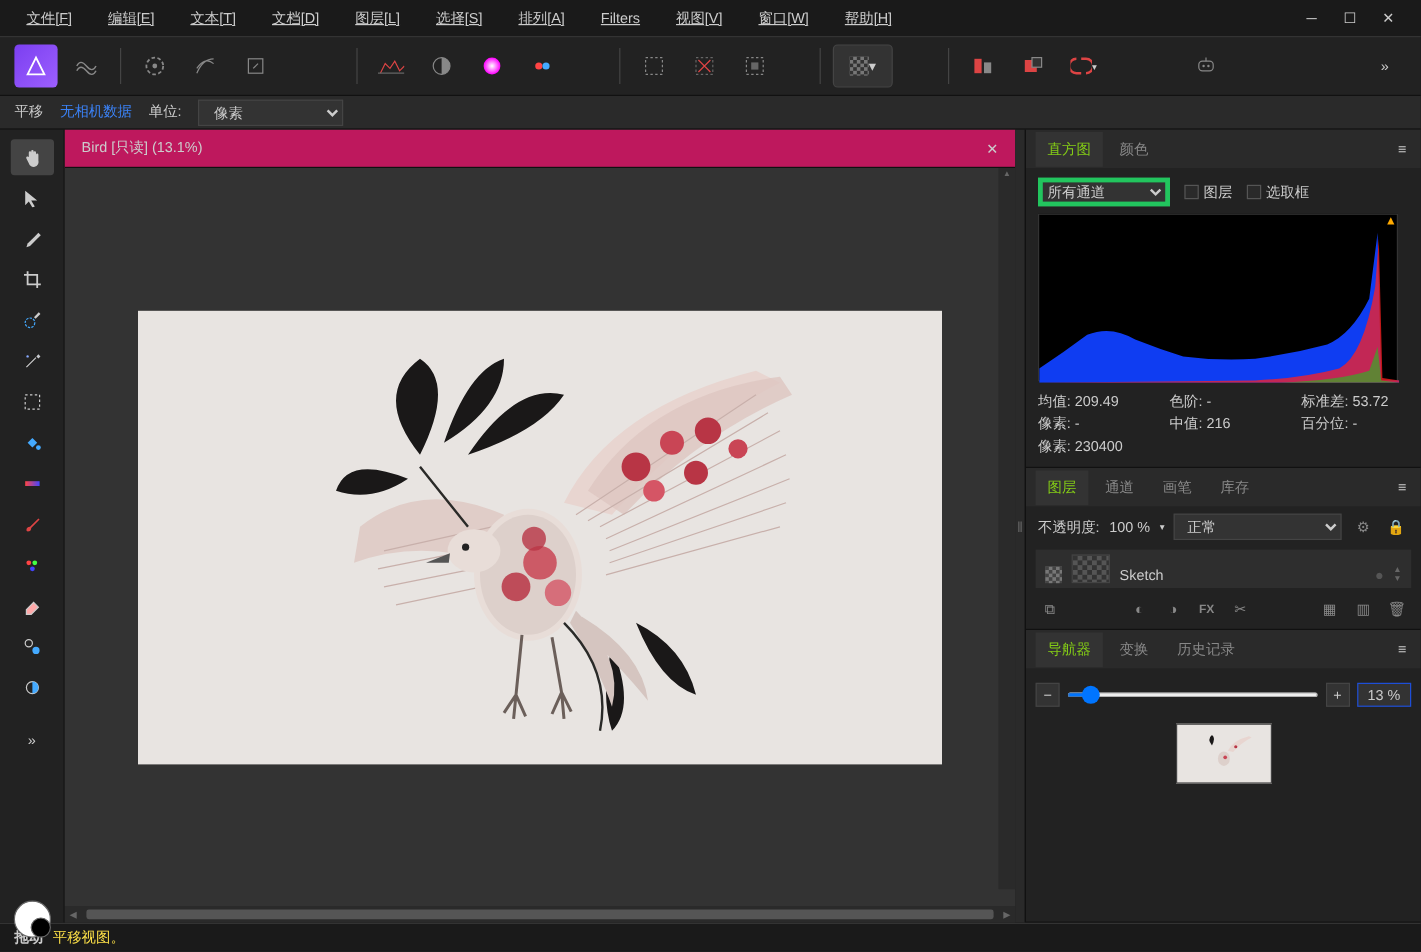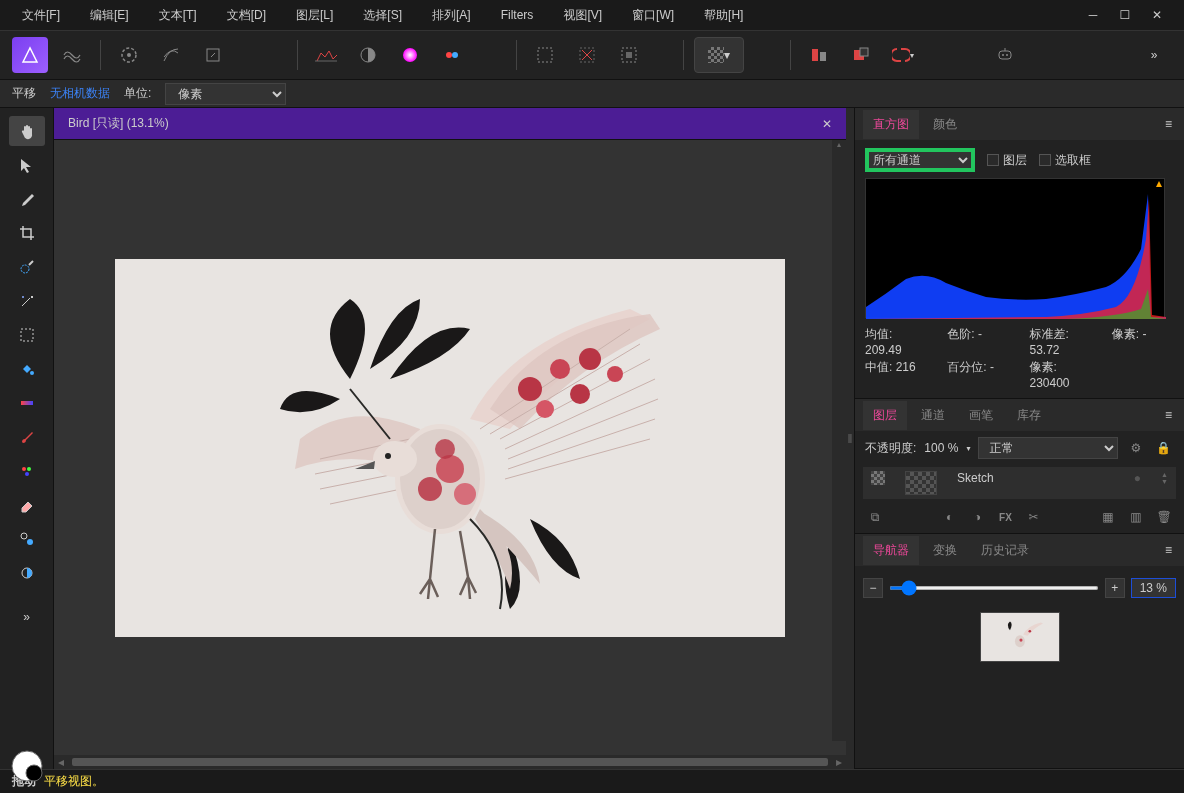--- a/index.html
+++ b/index.html
@@ -1,51 +1,51 @@
 <!DOCTYPE html>
 <html><head>
 <meta charset="utf-8">
 <style>
 * { margin: 0; padding: 0; box-sizing: border-box; font-family: "Microsoft YaHei", sans-serif; font-size: 12px; color: #ccc; }
 body { background: #1a1a1a; width: 1184px; height: 793px; overflow: hidden; display: flex; flex-direction: column; }
 .menubar { height: 30px; background: #1a1a1a; display: flex; align-items: center; padding: 0 8px; gap: 2px; }
-.menu-item { padding: 6px 14px; cursor: pointer; }
+.menu-item { padding: 6px 14px; cursor: pointer; text-decoration: underline; }
 .window-controls { margin-left: auto; display: flex; gap: 18px; padding-right: 12px; }
 .wc { width: 14px; height: 14px; cursor: pointer; display: flex; align-items: center; justify-content: center; }
 .toolbar { height: 50px; background: #222; display: flex; align-items: center; padding: 0 12px; gap: 6px; border-top: 1px solid #333; border-bottom: 1px solid #111; }
 .tb-btn { width: 36px; height: 36px; border-radius: 4px; display: flex; align-items: center; justify-content: center; cursor: pointer; }
 .tb-logo { background: linear-gradient(135deg, #7b3ff0, #9d5fff); }
 .tb-sep { width: 1px; height: 30px; background: #444; margin: 0 4px; }
 .infobar { height: 28px; background: #2a2a2a; display: flex; align-items: center; padding: 0 12px; gap: 14px; border-bottom: 1px solid #111; }
 .infobar select { background: #333; color: #ccc; border: 1px solid #444; padding: 2px 8px; width: 121px; }
 .main { flex: 1; display: flex; overflow: hidden; }
 .left-tools { width: 54px; background: #222; display: flex; flex-direction: column; align-items: center; padding: 8px 0; gap: 4px; border-right: 1px solid #111; }
 .tool { width: 36px; height: 30px; display: flex; align-items: center; justify-content: center; cursor: pointer; border-radius: 3px; }
 .tool.active { background: #444; }
 .canvas-area { flex: 1; display: flex; flex-direction: column; background: #333; }
-.doc-tab { height: 32px; background: #4c1d95; display: flex; align-items: center; padding: 0 14px; justify-content: space-between; border-bottom: 1px solid #111; }
+.doc-tab { height: 32px; background: #be185d; display: flex; align-items: center; padding: 0 14px; justify-content: space-between; border-bottom: 1px solid #111; }
 .canvas-viewport { flex: 1; background: #333; display: flex; align-items: center; justify-content: center; position: relative; }
 .canvas { width: 670px; height: 378px; background: #e8e4e1; position: relative; overflow: hidden; }
 .scrollbar-v { width: 14px; background: #2a2a2a; position: absolute; right: 0; top: 0; bottom: 14px; }
 .scrollbar-h { height: 14px; background: #2a2a2a; display: flex; align-items: center; }
 .scroll-thumb { background: #555; border-radius: 2px; }
 .right-panels { width: 330px; background: #222; display: flex; flex-direction: column; border-left: 1px solid #111; }
 .panel { border-bottom: 1px solid #111; }
 .panel-tabs { height: 32px; display: flex; align-items: center; padding: 0 8px; gap: 4px; background: #2a2a2a; }
 .panel-tab { padding: 6px 10px; cursor: pointer; color: #888; }
-.panel-tab.active { background: #333; color: #ec4899; }
+.panel-tab.active { background: #333; color: #84cc16; }
 .panel-menu { margin-left: auto; cursor: pointer; padding: 4px; }
 .panel-body { padding: 8px 10px; }
 .histogram { width: 300px; height: 140px; background: #000; position: relative; margin: 6px 0; border: 1px solid #333; }
-.hist-stats { display: grid; grid-template-columns: 1fr 1fr 1fr 1fr; gap: 2px 20px; font-size: 11px; color: #999; margin-top: 8px; }
+.hist-stats { display: grid; grid-template-columns: 1fr 1fr 1fr; gap: 2px 20px; font-size: 11px; color: #999; margin-top: 8px; }
 .hist-inputs { display: flex; justify-content: space-between; margin-top: 10px; align-items: center; }
 .hist-inputs input { width: 50px; background: #333; border: 1px solid #444; color: #ccc; padding: 2px 4px; }
 .layer-controls { display: flex; align-items: center; gap: 8px; padding: 6px 10px; color: #777; }
 .layer-controls select { background: #333; border: 1px solid #444; color: #ccc; padding: 2px 6px; }
-.layer-row { display: flex; align-items: flex-start; padding: 4px 8px; gap: 20px; background: #2e2e2e; margin: 2px 8px; }
+.layer-row { display: flex; align-items: flex-end; padding: 4px 8px; gap: 8px; background: #2e2e2e; margin: 2px 8px; }
 .layer-thumb { width: 32px; height: 24px; background: repeating-conic-gradient(#555 0 25%, #333 0 50%) 0 0/8px 8px; border: 1px solid #444; }
 .layer-btns { display: flex; padding: 6px 10px; gap: 8px; justify-content: space-between; }
 .layer-btns-group { display: flex; gap: 8px; }
 .lb { width: 20px; height: 20px; cursor: pointer; display: flex; align-items: center; justify-content: center; color: #888; }
 .nav-panel { padding: 8px; }
 .nav-zoom { display: flex; align-items: center; gap: 6px; padding: 4px 0; }
 .nav-zoom input[type=range] { flex: 1; height: 4px; }
 .nav-zoom-btn { width: 20px; height: 20px; background: #333; border: 1px solid #444; display: flex; align-items: center; justify-content: center; cursor: pointer; }
 .nav-preview { width: 80px; height: 50px; background: #e8e4e1; margin: 10px auto; border: 1px solid #444; position: relative; }
 .statusbar { height: 24px; background: #1a1a1a; display: flex; align-items: center; padding: 0 12px; gap: 8px; border-top: 1px solid #333; }

